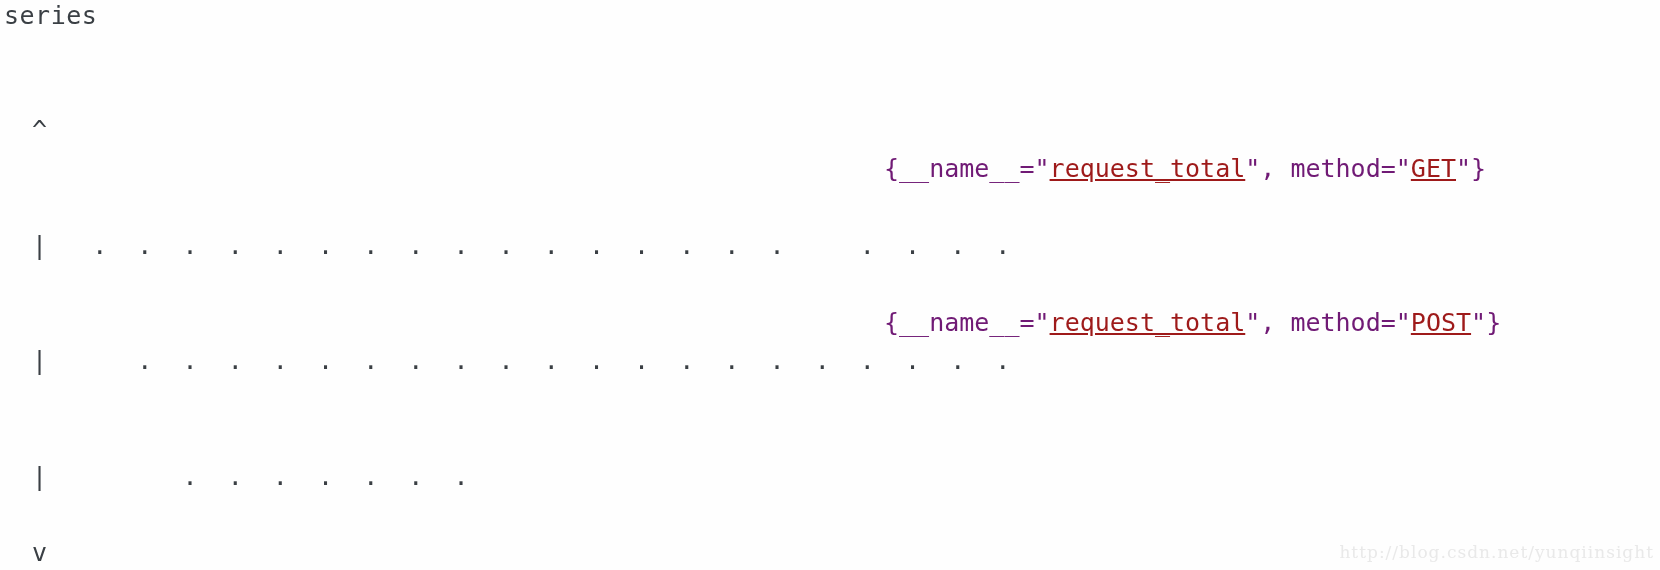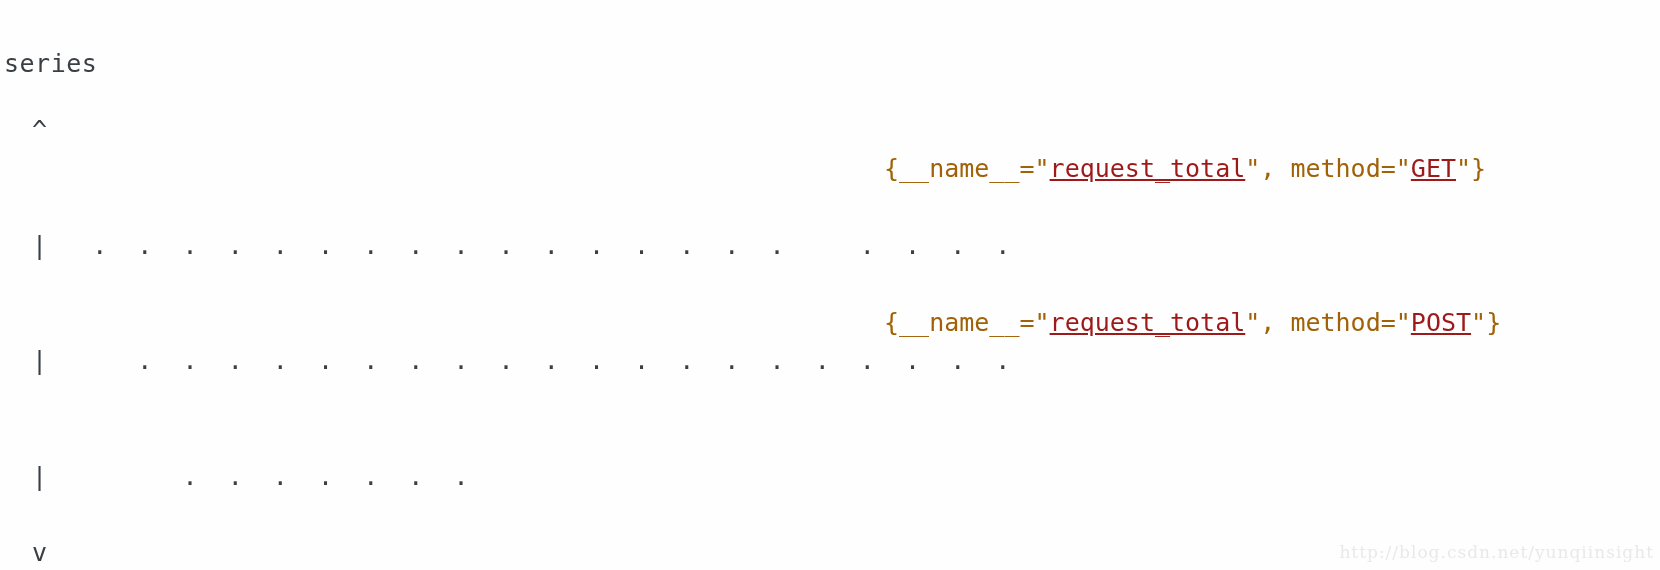--- a/index.html
+++ b/index.html
@@ -21,21 +21,20 @@
   
   #series-axis-title {
     position: absolute;
     left: 4px;
     top: 1px;
     font-size: 25px;
     line-height: 30px;
     letter-spacing: 0.5px;
     color: #3a3f44;
     white-space: pre;
-    margin-top: 48px;
   }
 
   
   #ascii-plot {
     position: absolute;
     left: 32px;
     top: 34px;
     font-size: 25px;
     line-height: 38.5px;
     letter-spacing: 0px;
@@ -70,21 +69,21 @@
     white-space: pre;
   }
   #legend .legend-row {
     display: block;
     height: 38.5px;
     white-space: pre;
     color: #3a3f44;
   }
   #legend .legend-row.spacer { color: transparent; }
   #legend .str { color: #9e1a1a; text-decoration: underline; }
-  #legend .punct { color: #a16207; }
+  #legend .punct { color: #701a75; }
 
   
   #watermark {
     position: absolute;
     right: 6px;
     bottom: 8px;
     font-size: 17px;
     line-height: 20px;
     color: #e9e9e9;
     font-family: "DejaVu Serif", "Liberation Serif", serif;

